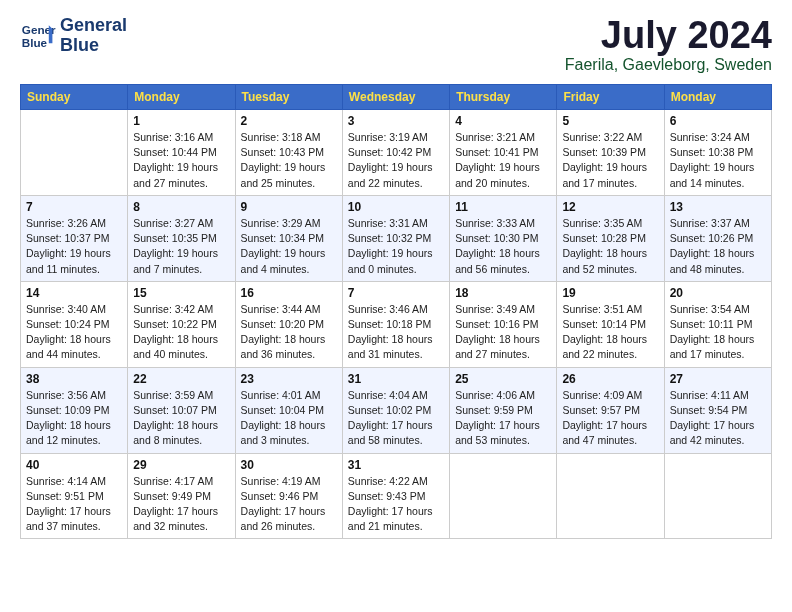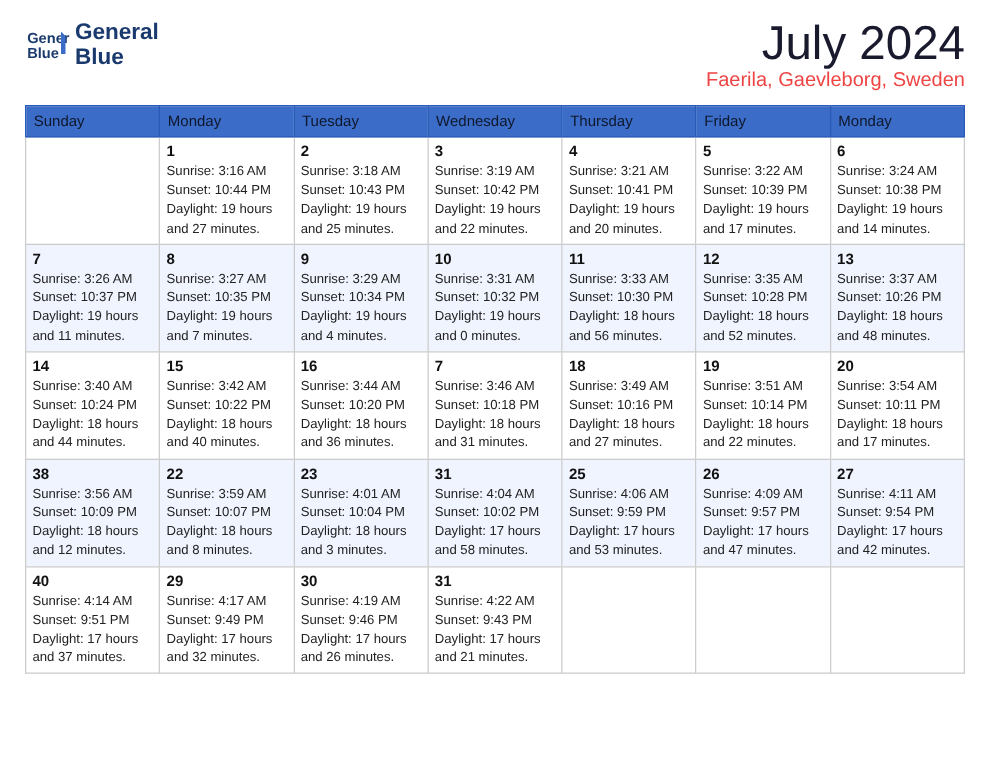--- a/index.html
+++ b/index.html
@@ -35,41 +35,41 @@
     }
     .logo-icon {
       width: 36px;
       height: 36px;
     }
     .title-block {
       text-align: right;
     }
     .month-title {
       font-size: 38px;
-      font-weight: normal;
+      font-weight: bold;
       color: #1a1a2e;
       line-height: 1;
     }
     .subtitle {
       font-size: 16px;
-      color: #ef4444;
+      color: #14532d;
       margin-top: 2px;
     }
     .calendar-table {
       width: 100%;
       border-collapse: collapse;
       font-size: 11px;
     }
     .calendar-table th {
       background: #3a6cc8;
-      color: #0f172a;
+      color: #fde047;
       padding: 5px 6px;
       text-align: left;
       font-size: 12px;
-      font-weight: normal;
+      font-weight: bold;
       border: 1px solid #2a5ab8;
     }
     .calendar-table td {
       border: 1px solid #ccc;
       vertical-align: top;
       padding: 4px 5px;
       min-width: 100px;
       height: 80px;
     }
     .day-number {

